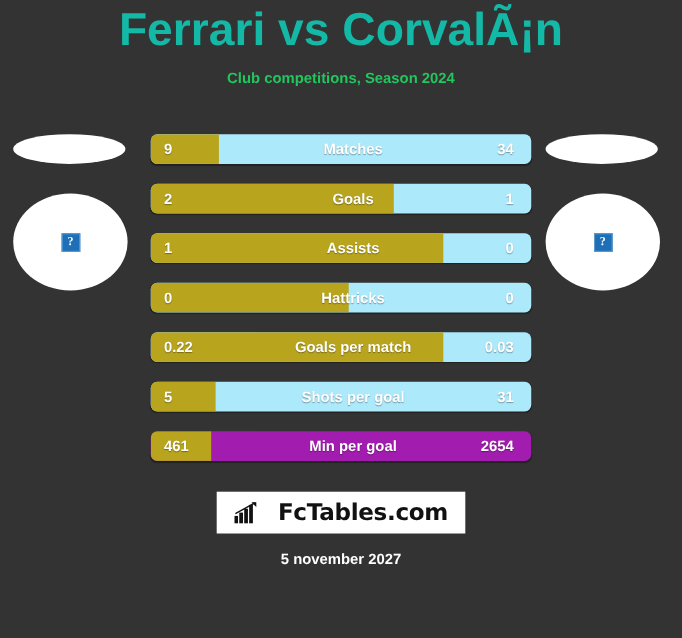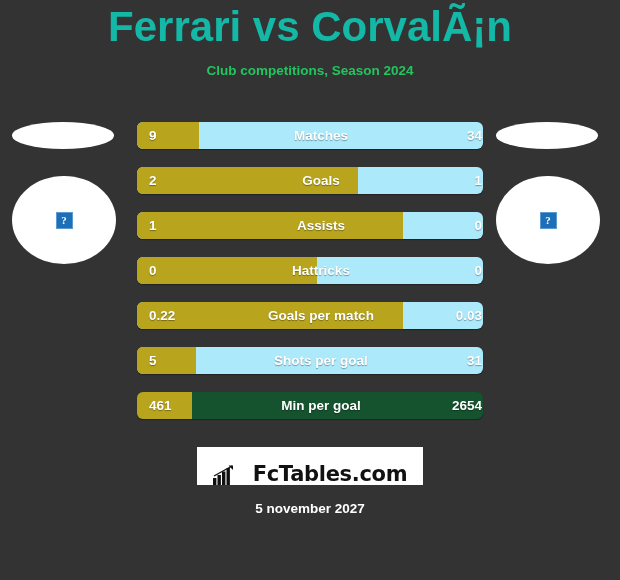--- a/index.html
+++ b/index.html
@@ -123,37 +123,37 @@
     top: 0;
     height: 27px;
     line-height: 27px;
     font-size: 13.5px;
     font-weight: bold;
     color: #ffffff;
     text-shadow: 0 1px 1px rgba(0,0,0,0.35);
     white-space: nowrap;
   }
   .val-home { left: 12px; text-align: left; }
-  .val-away { right: 1px; text-align: center; }
+  .val-away { right: 16px; text-align: center; }
   .stat-label {
     left: 11px;
     width: 346px;
     text-align: center;
   }
 
   
   .logo-box {
     position: absolute;
     top: 447px;
     left: 197px;
     width: 226px;
     height: 38px;
     background: #ffffff;
     display: flex;
-    align-items: flex-end;
+    align-items: center;
     justify-content: center;
     gap: 18px;
   }
   .logo-icon {
     width: 22px;
     height: 20px;
     flex: none;
     display: block;
   }
   .logo-text {
@@ -229,21 +229,21 @@
         <span class="val-home">0.22</span>
         <span class="stat-label">Goals per match</span>
         <span class="val-away">0.03</span>
       </div>
       <div class="stat-row" style="background: rgb(172, 233, 251);">
         <div class="bar-home" style="width: 17%; background: rgb(184, 164, 29);"></div>
         <span class="val-home">5</span>
         <span class="stat-label">Shots per goal</span>
         <span class="val-away">31</span>
       </div>
-      <div class="stat-row" style="background: #14532d; padding-left: 16px;">
+      <div class="stat-row" style="background: #a21caf; padding-left: 16px;">
         <div class="bar-home" style="width: 16%; background: rgb(184, 164, 29);"></div>
         <span class="val-home">461</span>
         <span class="stat-label">Min per goal</span>
         <span class="val-away">2654</span>
       </div>
     </div>
 
   <div class="logo-box">
     <svg class="logo-icon" viewBox="0 0 22 20">
       <rect x="0" y="13" width="3.4" height="7" fill="#111111"></rect>

